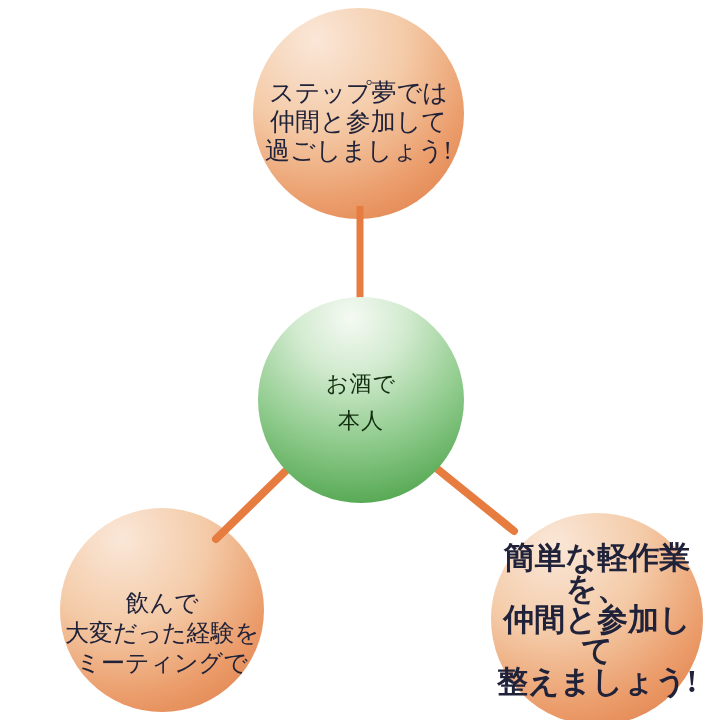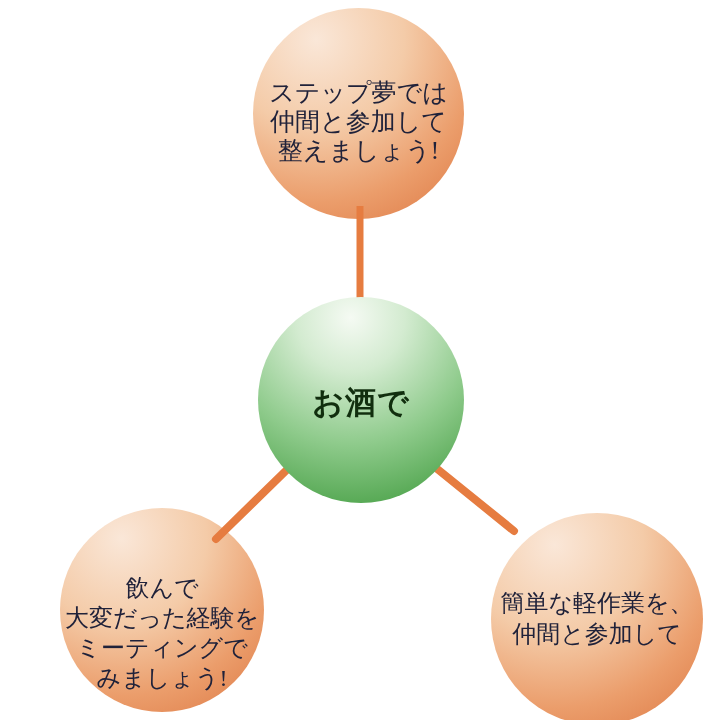--- a/index.html
+++ b/index.html
@@ -23,63 +23,64 @@
   }
   .node-top   {left:253px;top:8px;  width:211px;height:211px;}
   .node-bl    {left:60px; top:508px;width:204px;height:204px;}
   .node-br    {left:491px;top:513px;width:212px;height:212px;}
   .node-center{left:258px;top:297px;width:206px;height:206px;}
 
   .txt span{display:block;}
   .serif-txt{color:#20223a;}
   .node-top .txt   {font-size:25px;line-height:29px;transform:translateY(8px);}
   .node-bl  .txt   {font-size:24px;line-height:30px;transform:translateY(9px);margin-top:28px;}
-  .node-br  .txt   {font-size:24px;line-height:31px;}
+  .node-br  .txt   {font-size:31px;line-height:31px;font-weight:bold;}
   .node-center .txt{
     font-family:"DejaVu Sans","Liberation Sans",sans-serif;
-    font-weight:bold;font-size:31px;line-height:37px;
+    font-weight:normal;font-size:22px;line-height:37px;
     color:#112e0e;letter-spacing:1px;transform:translateY(2px);
   }
   svg.lines{position:absolute;left:0;top:0;pointer-events:none;}
   svg.lines line{stroke:#e67c40;}
 </style>
 </head>
 <body>
 
 <div class="stage">
 
   <div class="circle orange node-top">
     <div class="txt serif-txt">
       <span>ステップ夢では</span>
       <span>仲間と参加して</span>
-      <span>整えましょう!</span>
+      <span>過ごしましょう!</span>
     </div>
   </div>
 
   <div class="circle orange node-bl">
     <div class="txt serif-txt">
       <span>飲んで</span>
       <span>大変だった経験を</span>
       <span>ミーティングで</span>
-      <span>みましょう!</span>
     </div>
   </div>
 
   <div class="circle orange node-br">
     <div class="txt serif-txt">
       <span>簡単な軽作業を、</span>
       <span>仲間と参加して</span>
+      <span>整えましょう!</span>
     </div>
   </div>
 
   <svg class="lines" width="720" height="720" viewBox="0 0 720 720" aria-hidden="true">
     <line x1="360" y1="206" x2="360" y2="308" stroke-width="7"></line>
     <line x1="302" y1="455" x2="216" y2="539" stroke-width="8" stroke-linecap="round"></line>
     <line x1="420" y1="455" x2="514" y2="531" stroke-width="8" stroke-linecap="round"></line>
   </svg>
 
   <div class="circle green node-center">
     <div class="txt">
       <span>お酒で</span>
+      <span>本人</span>
     </div>
   </div>
 
 </div>
 
 </body></html>

